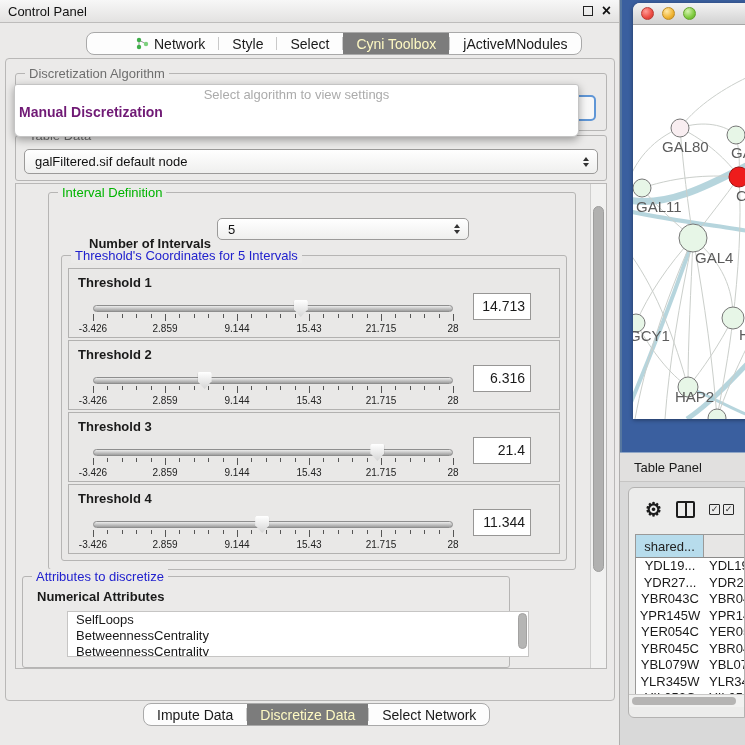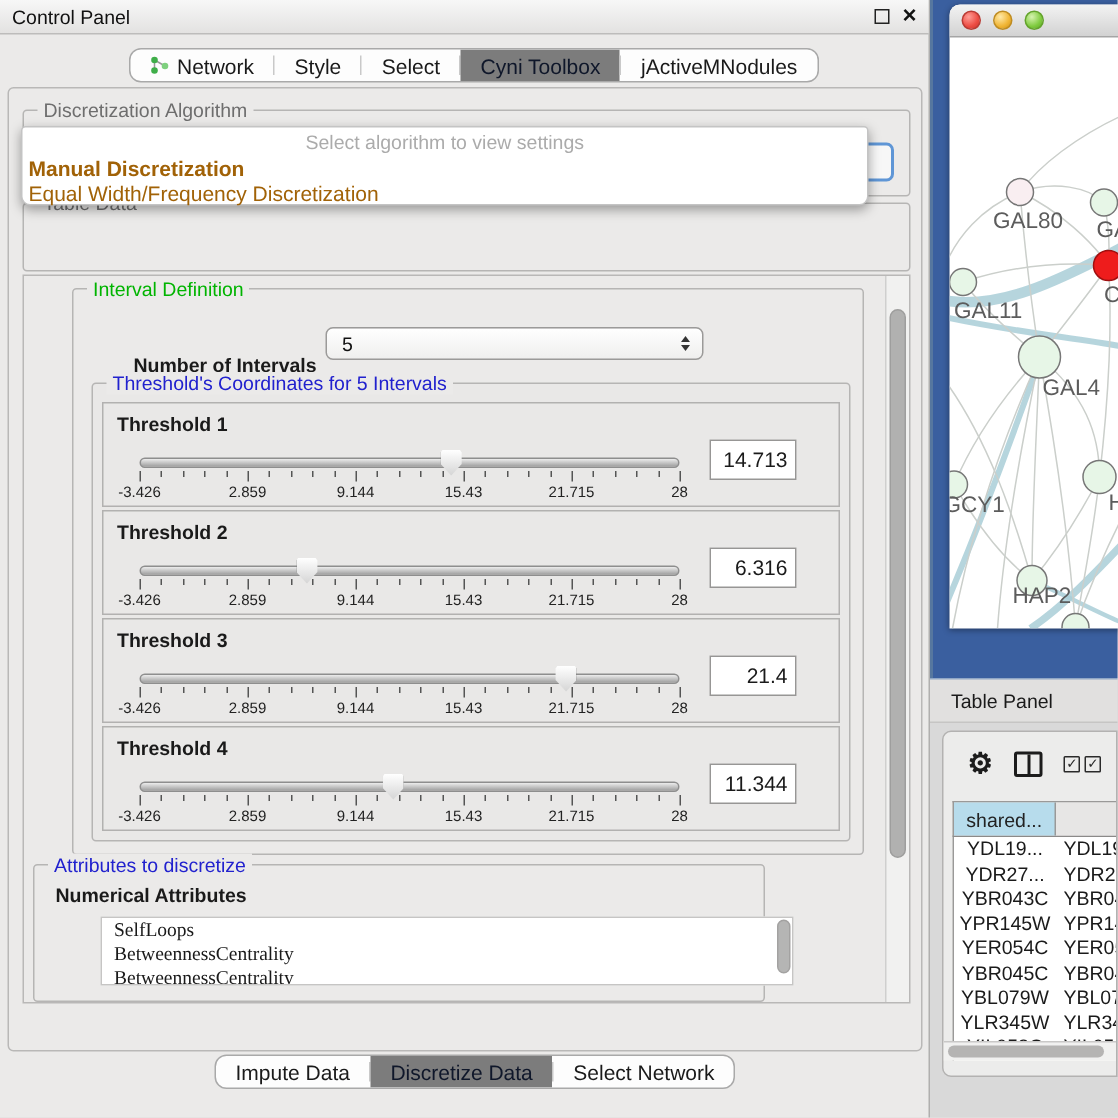--- a/index.html
+++ b/index.html
@@ -16,22 +16,22 @@
   #cp-win-btns { margin-left:auto; display:flex; align-items:center; gap:9px; }
   .float-icon { width:10px; height:10px; border:1.5px solid #222; background:transparent; }
   .close-icon { font-size:16px; font-weight:bold; color:#111; line-height:10px; }
 
   
   .tabstrip { position:absolute; display:flex; align-items:stretch; height:23px;
     background:#fdfdfd; border:1px solid #a9a9a9; border-radius:8px; overflow:hidden; }
   .tabstrip .tab { display:flex; align-items:center; gap:5px; padding:0 13px;
     font-size:14px; color:#1a1a1a; white-space:nowrap; }
   .tabstrip .sep { width:1px; background:#c9c9c9; margin:4px 0; }
-  .tabstrip .tab.selected { background:#7c7c7c; color:#0f172a; }
-  #top-tabs { left:86px; top:32px; }
+  .tabstrip .tab.selected { background:#7c7c7c; color:#fef9c3; }
+  #top-tabs { left:86px; top:32px;padding-left:36px; }
   #bottom-tabs { left:143px; top:703px; }
 
   
   #main-panel { position:absolute; left:5px; top:58px; width:610px; height:643px;
     border:1px solid #b9b8b7; border-radius:4px; background:#ebeae9; }
   .group { position:absolute; border:1px solid #b6b5b4; border-radius:3px; }
   .group > .gtitle { position:absolute; top:-8px; left:9px; background:#ebeae9;
     padding:0 4px; font-size:13px; }
   .gtitle.gray  { color:#6e6e6e; }
   .gtitle.green { color:#00b400; }
@@ -47,21 +47,21 @@
   .stepper .down { width:0; height:0; border-left:3.5px solid transparent;
     border-right:3.5px solid transparent; border-top:4px solid #333; }
 
   
   #algo-combo-behind { position:absolute; left:550px; top:36px; width:40px; height:26px;
     border:2px solid #5f96d6; border-radius:5px; background:#f7f7f7; }
   #algo-popup { position:absolute; left:8px; top:25px; width:565px; height:53px;
     background:#ffffff; border:1px solid #c4c4c4; border-radius:3px 3px 6px 6px;
     box-shadow:0 3px 8px rgba(0,0,0,.35); z-index:30; padding-top:2px; }
   #algo-popup .placeholder { text-align:center; color:#ababab; font-size:13px; height:17px; }
-  #algo-popup .option { padding:0 4px; font-size:14px; height:17px; line-height:17px; color:#a16207; }
+  #algo-popup .option { padding:0 4px; font-size:14px; height:17px; line-height:17px; color:#701a75; }
   #algo-popup .option.first { font-weight:bold; }
 
   
   #big-panel { position:absolute; left:9px; top:124px; width:592px; height:486px;
     border:1px solid #b9b8b7; background:#ebeae9; overflow:hidden; }
   #vscroll { position:absolute; right:0; top:0; width:16px; height:100%;
     background:#f1f1f0; border-left:1px solid #cfcfce; }
   #vscroll .thumb { position:absolute; left:2px; top:22px; width:11px; height:366px;
     background:#b1b1b0; border:1px solid #9e9e9d; border-radius:6px; }
 
@@ -82,21 +82,21 @@
   .tick.major { height:7px; }
   .tlabels { position:absolute; left:0; top:22px; width:100%; height:12px; }
   .tlabel { position:absolute; transform:translateX(-50%); font-size:10px;
     font-weight:normal; color:#222; white-space:nowrap; }
   .th-value { position:absolute; right:28px; top:24px; width:58px; height:27px;
     background:#fff; border:1px solid #979695; font-size:14px; text-align:right;
     padding:4px 5px 0 0; }
 
   
   #attr-list { position:absolute; left:44px; top:34px; width:462px; height:46px;
-    background:#fff; border:1px solid #c6c5c4; overflow:hidden;font-family:Liberation Serif, serif; }
+    background:#fff; border:1px solid #c6c5c4; overflow:hidden; }
   #attr-list .item { height:16px; line-height:16px; padding-left:8px; font-size:13px; }
   #attr-scroll { position:absolute; right:1px; top:1px; width:9px; height:36px;
     background:#b5b5b4; border:1px solid #a3a2a1; border-radius:5px; }
 
   
   #apply-row { position:absolute; left:9px; top:610px; width:592px; height:32px;
     background:linear-gradient(#eeedec,#e3e2e1); border-top:1px solid #c8c7c6;
     display:flex; align-items:center; justify-content:center; }
   #apply-btn { width:66px; height:23px; border:1px solid #999897; border-radius:5px;
     background:linear-gradient(#fefefe,#dcdbda); font-size:14px; color:#111;
@@ -195,25 +195,31 @@
 
     <div class="group" style="left:9px; top:14px; width:592px; height:58px;">
       <span class="gtitle gray">Discretization Algorithm</span>
     </div>
 
     <div id="algo-combo-behind"></div>
 
     <div id="algo-popup">
       <div class="placeholder">Select algorithm to view settings</div>
       <div class="option first">Manual Discretization</div>
-      <div class="option">Equal Width/Frequency Discretization</div>
     </div>
 
     <div class="group" style="left:9px; top:76px; width:592px; height:46px;">
       <span class="gtitle gray">Table Data</span>
+      <div class="combo" style="left:8px; top:13px; width:574px; height:25px;">
+        <span>galFiltered.sif default node</span>
+        <span class="stepper">
+          <span class="up"></span>
+            <span class="down"></span>
+        </span>
+      </div>
     </div>
 
     <div id="big-panel">
 
       <div class="group" style="left:32px; top:8px; width:528px; height:378px;">
         <span class="gtitle green">Interval Definition</span>
 
         <span style="position:absolute; left:40px; top:43px; font-weight:bold;">Number of Intervals</span>
         <div class="combo" style="left:168px; top:25px; width:252px; height:22px;">
           <span>5</span>

